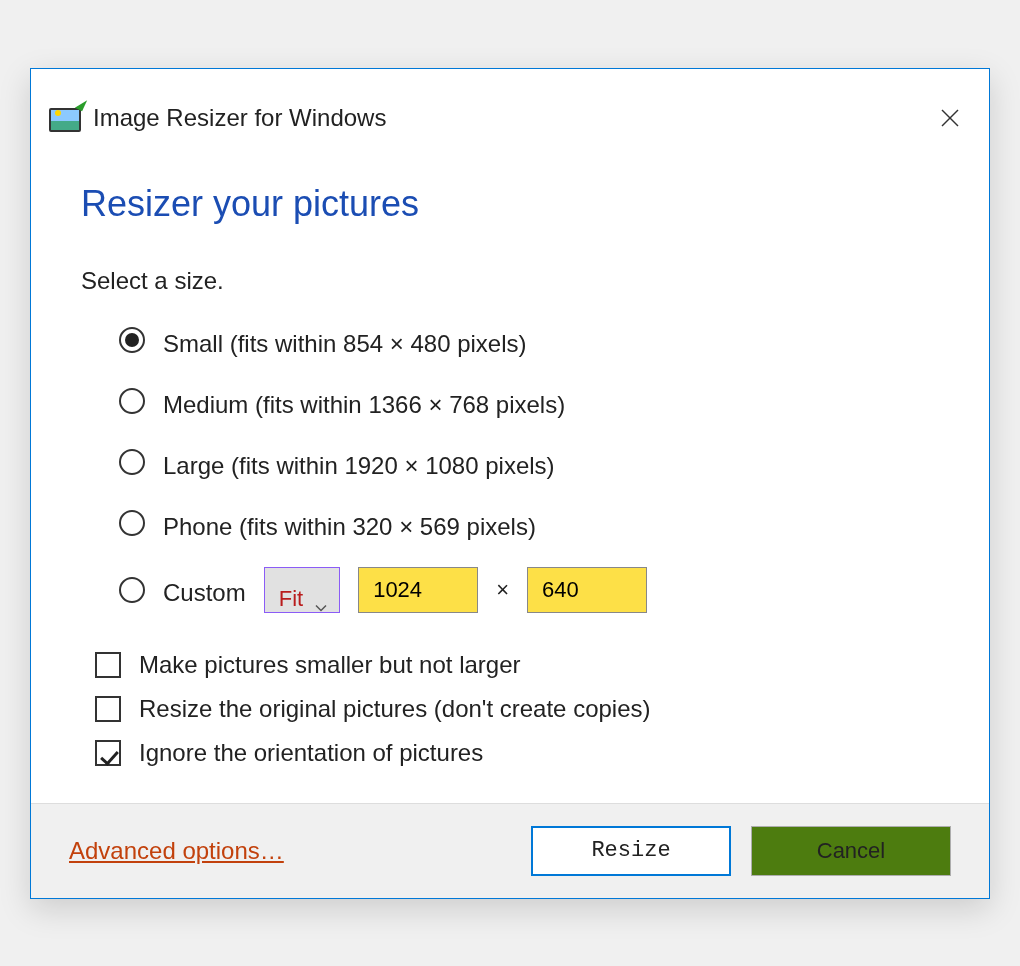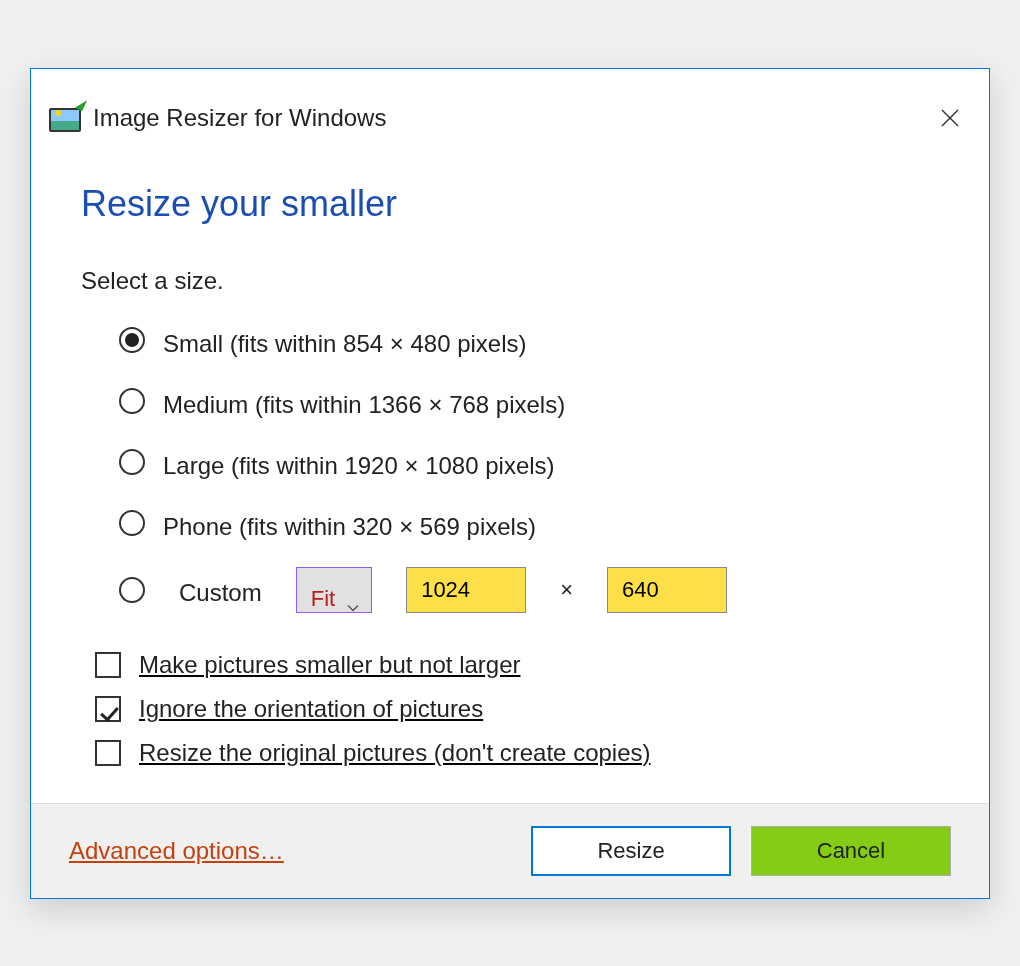--- a/index.html
+++ b/index.html
@@ -113,21 +113,21 @@
       transform: translate(-50%, -50%);
     }
     .radio-label {
       font-size: 24px;
       color: #222;
       margin-top: 7px;
     }
     .custom-row {
       display: flex;
       align-items: center;
-      gap: 34px;
+      gap: 18px;
     }
     .select-box {
       height: 46px;
       padding: 0 12px 0 14px;
       border: 1px solid #8b5cf6;
       background: #e1e1e1;
       display: inline-flex;
       align-items: flex-end;
       gap: 8px;
       font-size: 22px;
@@ -154,21 +154,20 @@
     }
     .checkbox-list {
       padding-left: 14px;
       margin-bottom: 8px;
     }
     .check-row {
       display: flex;
       align-items: center;
       gap: 18px;
       margin-bottom: 16px;
-      text-decoration: underline;
     }
     .check {
       width: 26px; height: 26px;
       border: 2px solid #333;
       background: #fff;
       cursor: pointer;
       flex-shrink: 0;
       position: relative;
     }
     .check.checked::after {
@@ -196,29 +195,30 @@
       color: #c2410c;
       text-decoration: underline;
       font-size: 24px;
       cursor: pointer;
       flex: 1;
     }
     .btn {
       min-width: 200px;
       height: 50px;
       border: 1px solid #adadad;
-      background: #84cc16;
+      background: #4d7c0f;
       font-size: 22px;
       font-family: inherit;
       color: #222;
       cursor: pointer;
     }
     .btn.primary {
       background: #fff;
       border: 2px solid #0078d7;
+      font-family: Liberation Mono, monospace;
     }
   </style>
 </head>
 <body>
 
 <div class="window">
   <div class="titlebar">
     <div class="app-icon">
       <div class="app-icon-body"></div>
       <div class="app-icon-sun"></div>
@@ -227,21 +227,21 @@
     <div class="title-text">Image Resizer for Windows</div>
     <div class="close-btn">
       <svg viewBox="0 0 20 20">
         <line x1="2" y1="2" x2="18" y2="18" stroke="#333" stroke-width="1.5"></line>
         <line x1="18" y1="2" x2="2" y2="18" stroke="#333" stroke-width="1.5"></line>
       </svg>
     </div>
   </div>
 
   <div class="content">
-    <h1 class="heading">Resize your smaller</h1>
+    <h1 class="heading">Resizer your pictures</h1>
     <div class="instruction">Select a size.</div>
 
     <div class="radio-list">
       <div class="radio-row">
         <div class="radio checked"></div>
         <div class="radio-label">Small (fits within 854 × 480 pixels)</div>
       </div>
       <div class="radio-row">
         <div class="radio"></div>
         <div class="radio-label">Medium (fits within 1366 × 768 pixels)</div>
@@ -270,26 +270,26 @@
         <input class="input-box" value="640" style="">
       </div>
     </div>
 
     <div class="checkbox-list">
       <div class="check-row">
         <div class="check"></div>
         <div class="check-label">Make pictures smaller but not larger</div>
       </div>
       <div class="check-row">
+        <div class="check"></div>
+        <div class="check-label">Resize the original pictures (don't create copies)</div>
+      </div>
+      <div class="check-row">
         <div class="check checked"></div>
         <div class="check-label">Ignore the orientation of pictures</div>
-      </div>
-      <div class="check-row">
-        <div class="check"></div>
-        <div class="check-label">Resize the original pictures (don't create copies)</div>
       </div>
     </div>
   </div>
 
   <div class="footer">
     <a class="link">Advanced options…</a>
     <button class="btn primary">Resize</button>
     <button class="btn">Cancel</button>
   </div>
 </div>

